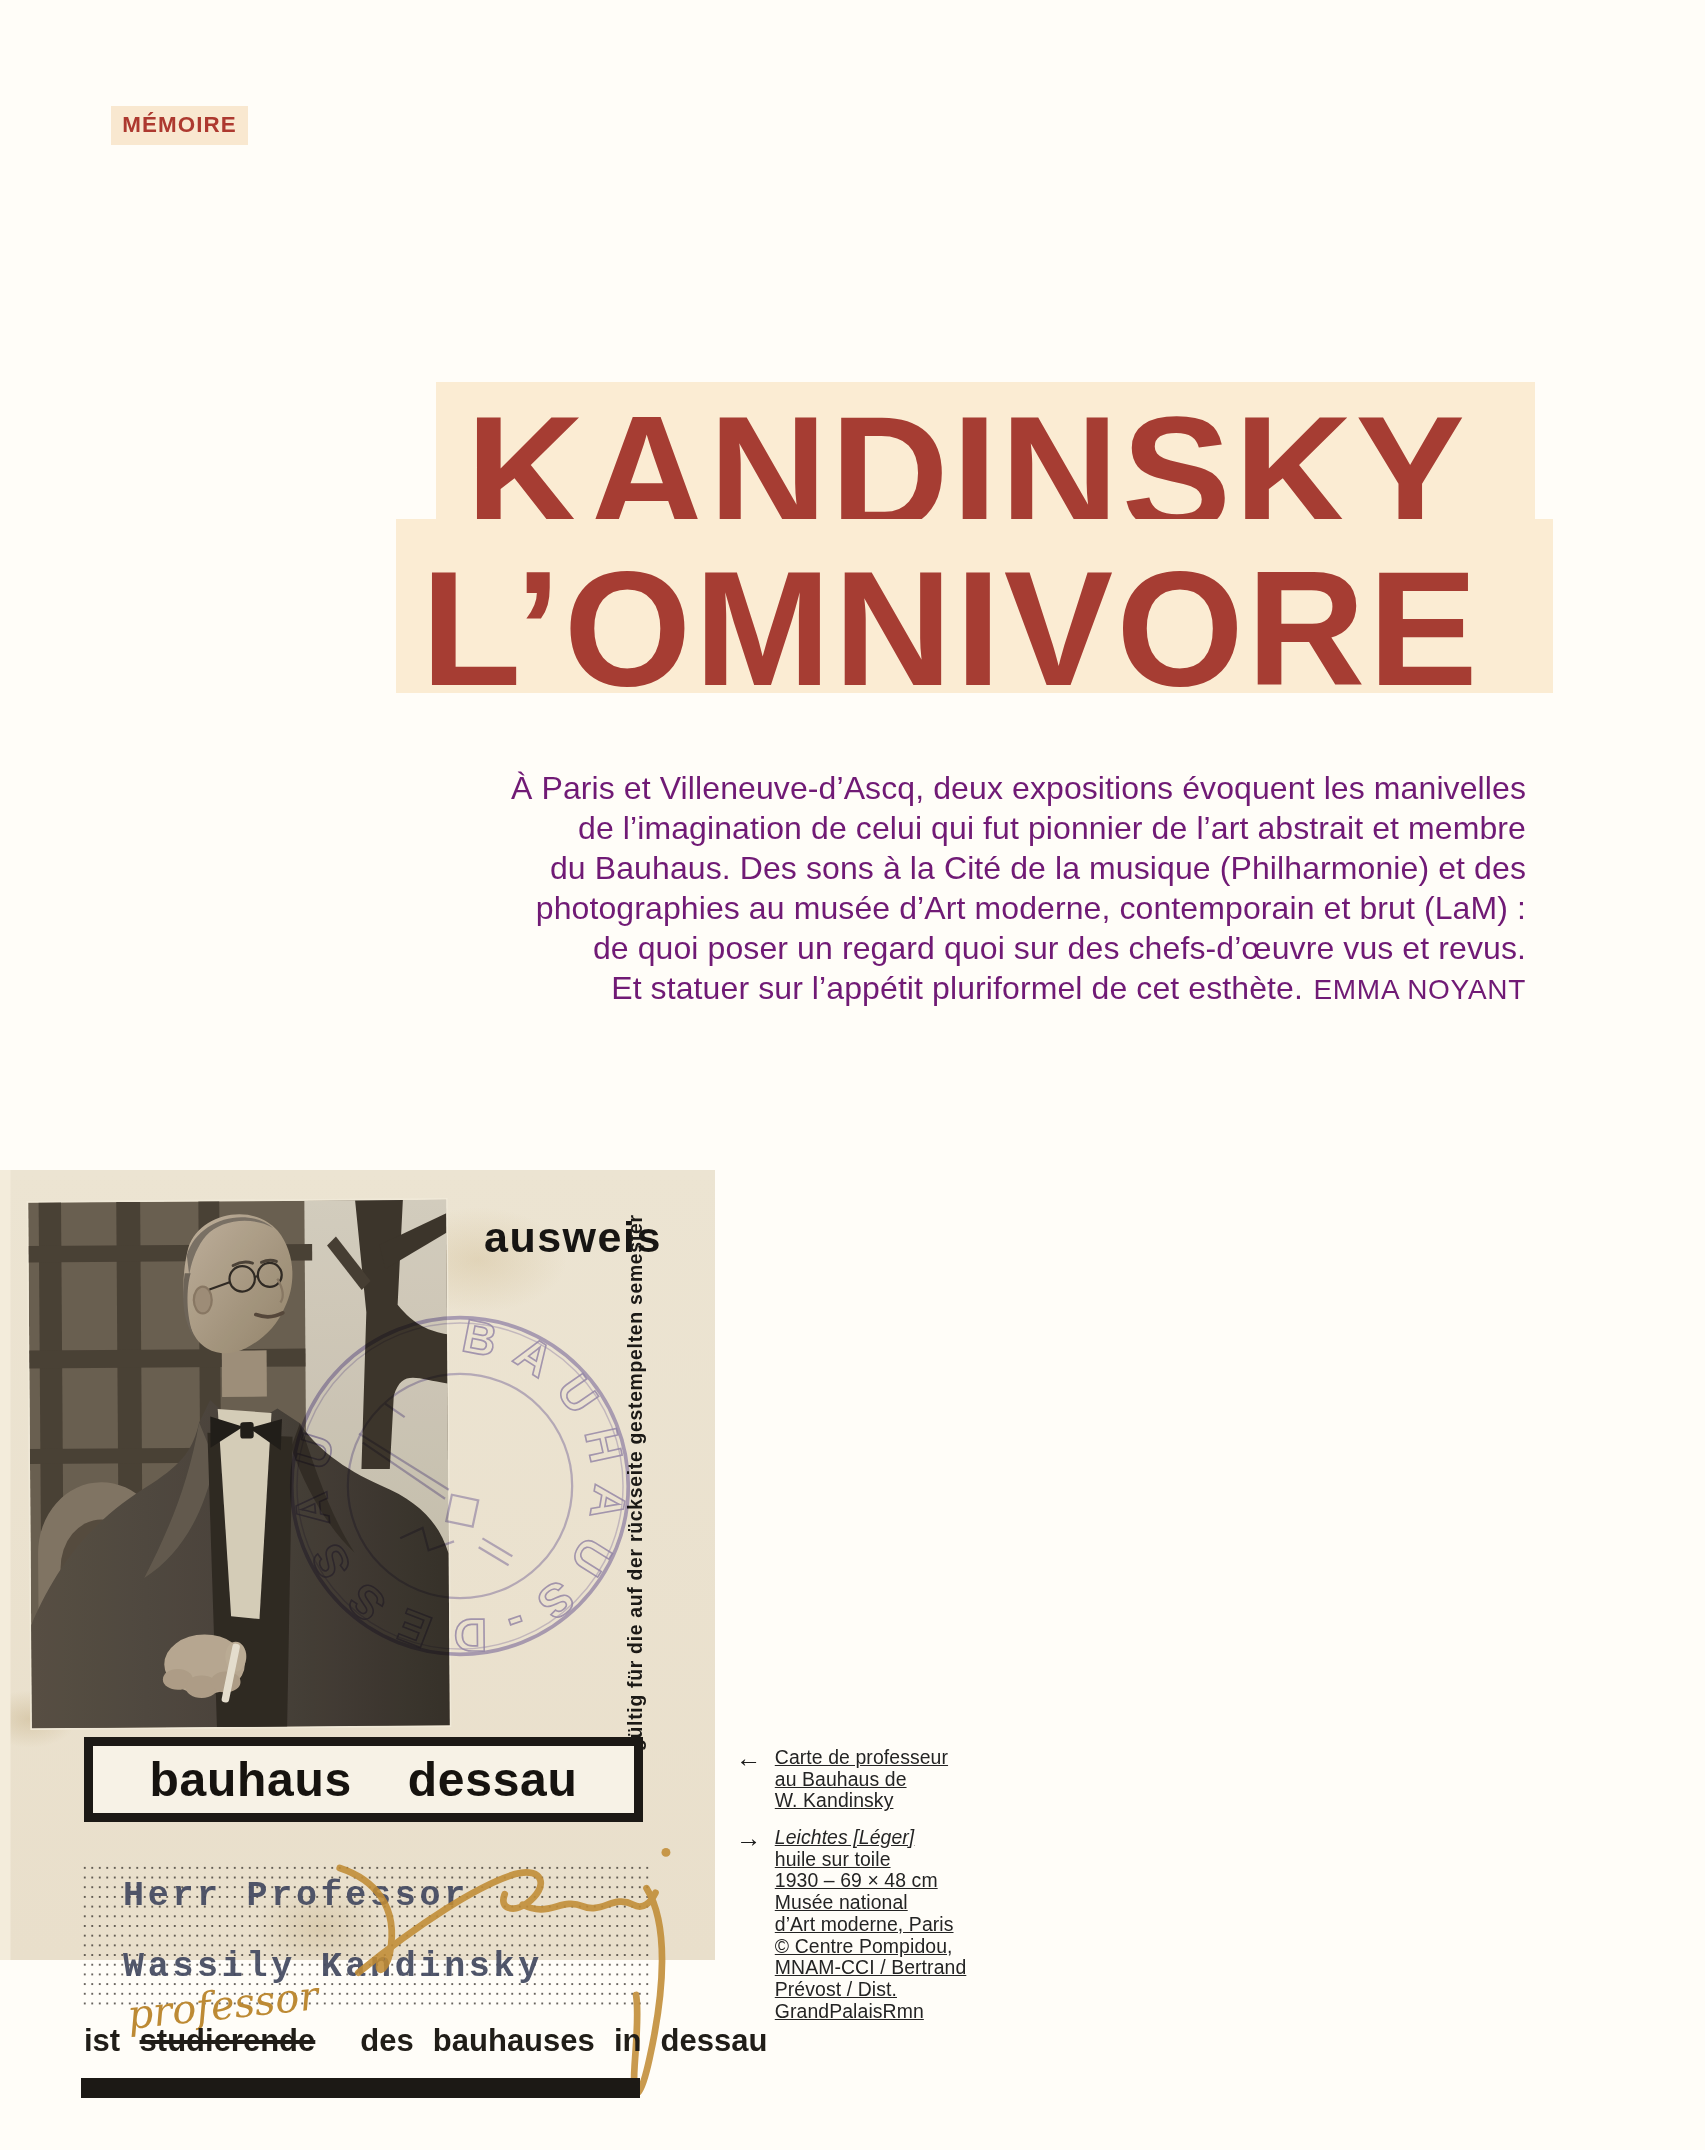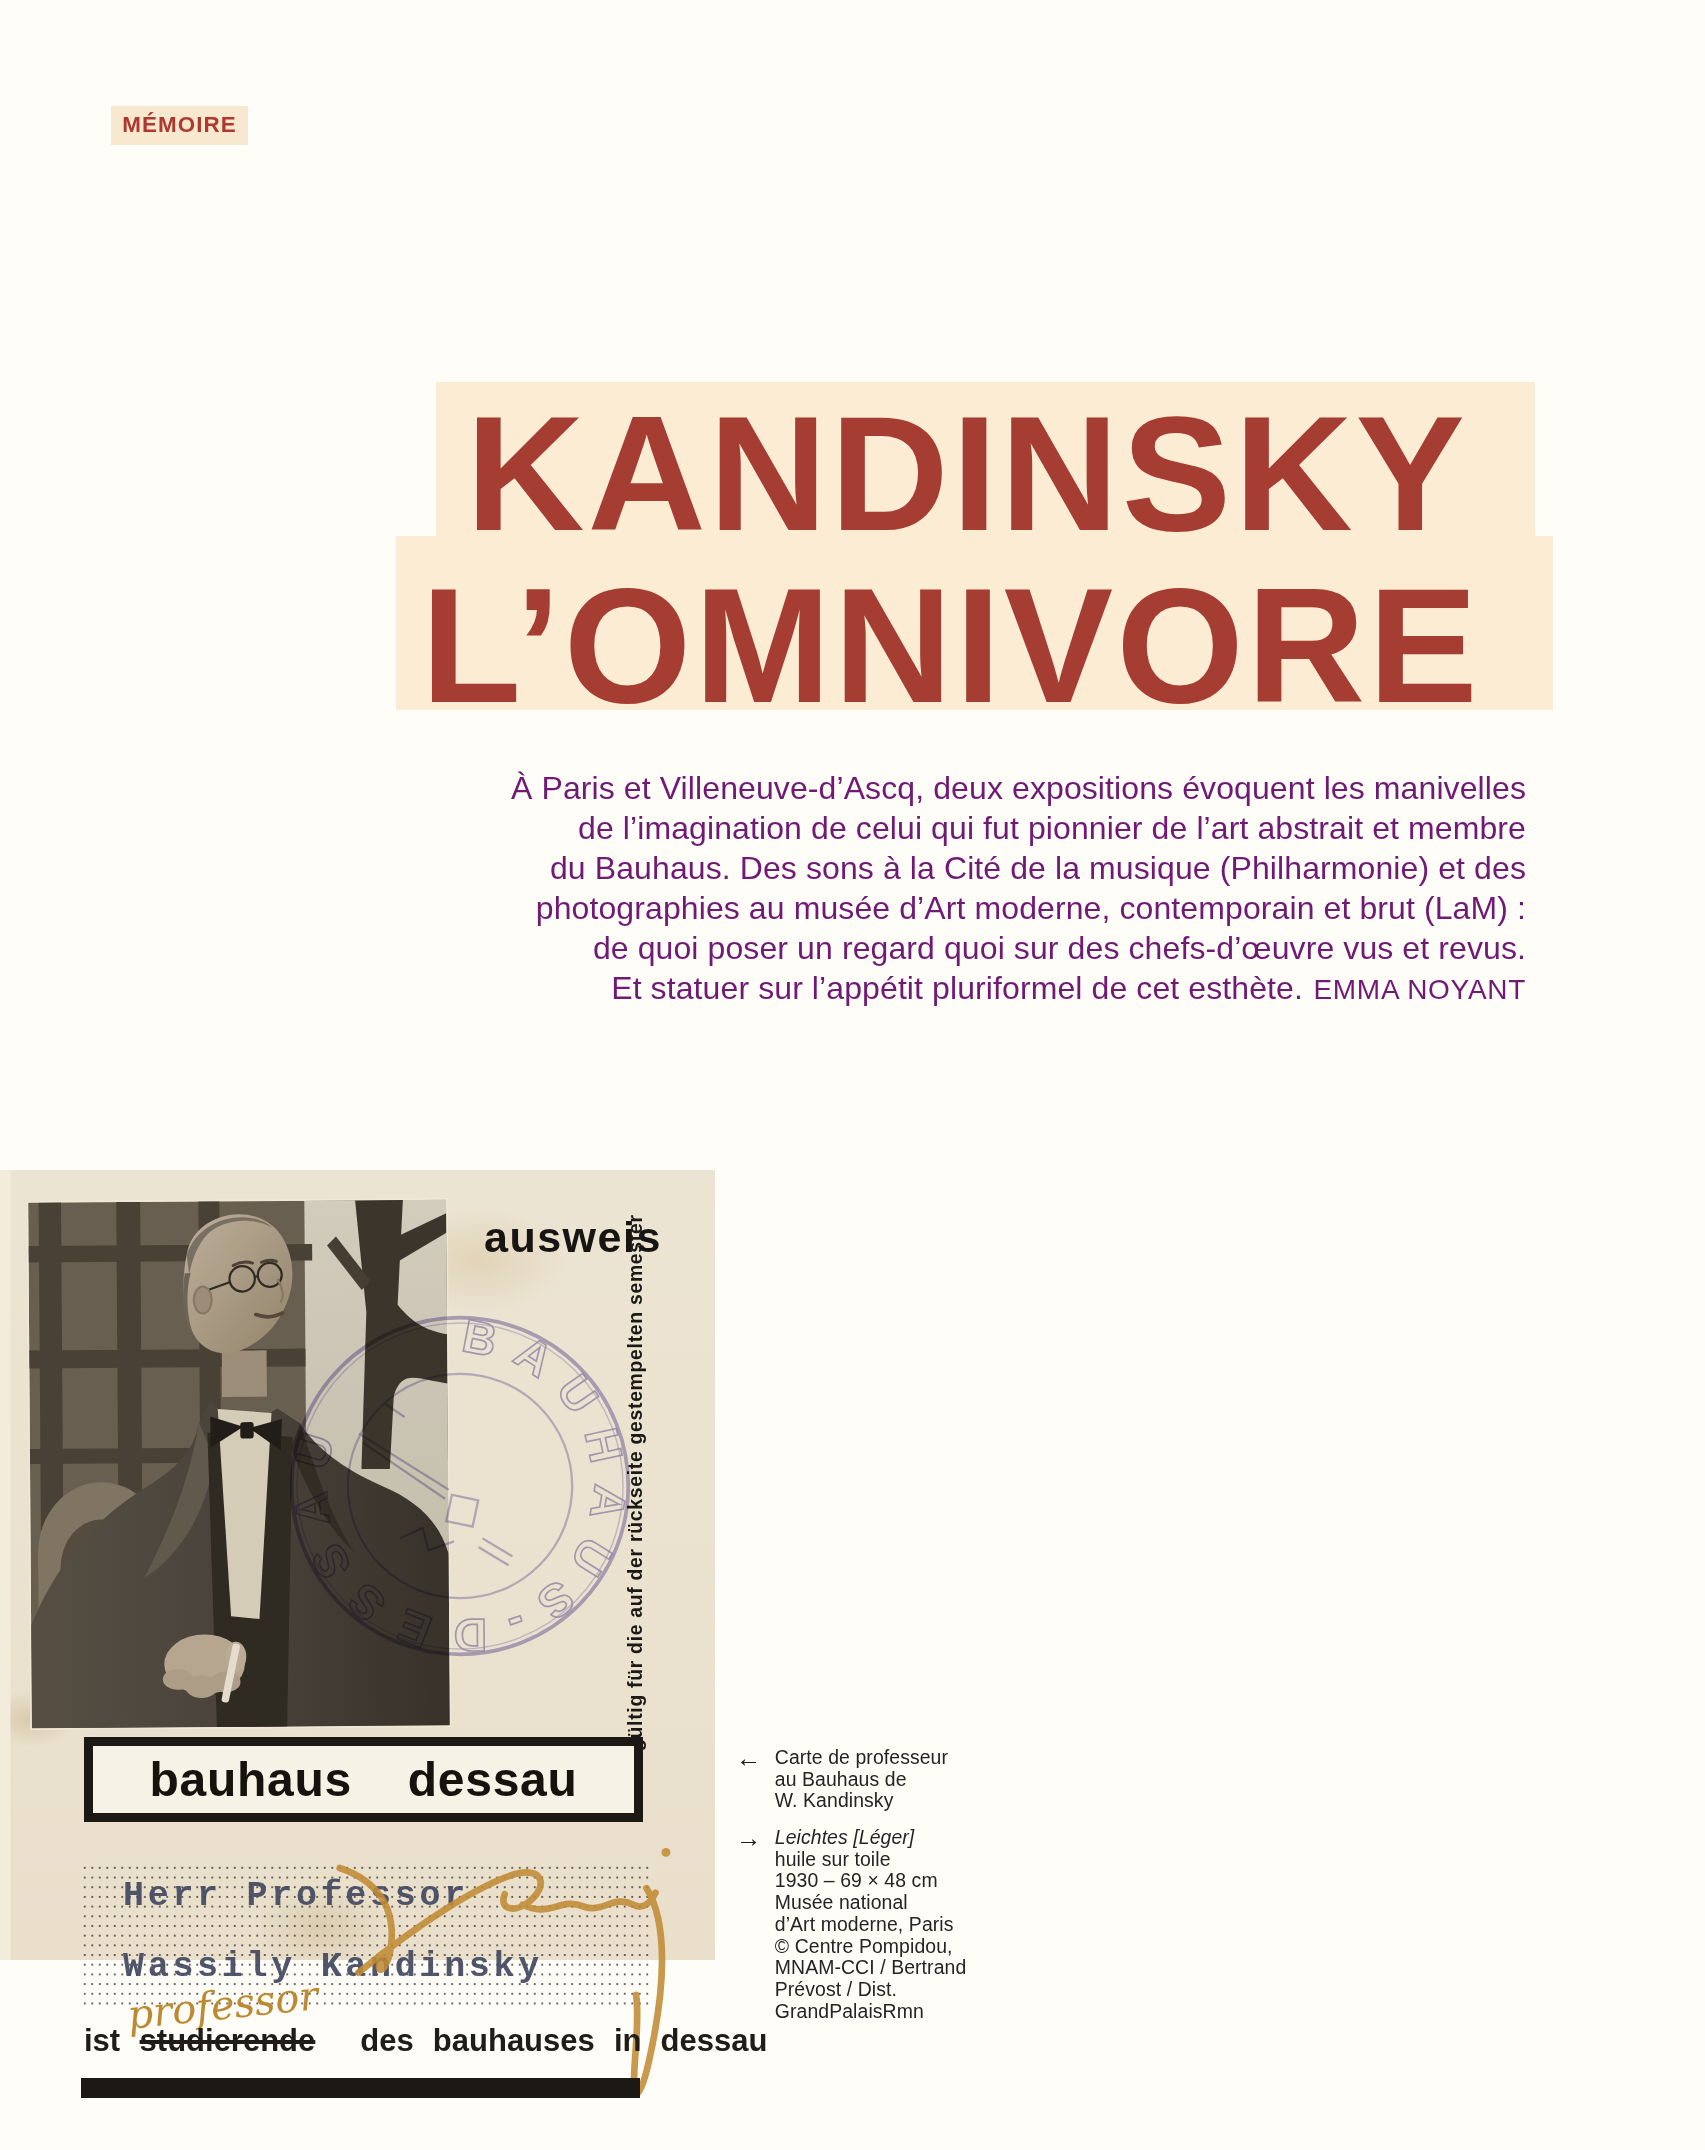--- a/index.html
+++ b/index.html
@@ -6,21 +6,21 @@
   .page{position:relative;width:1706px;height:2151px;background:#fffdf8;overflow:hidden;
         font-family:"Liberation Sans",sans-serif;}
 
   
   .kicker{position:absolute;left:111px;top:106px;background:#f9e8d0;color:#ad392f;
           font-weight:700;font-size:22.4px;letter-spacing:1.1px;padding:6px 11.2px 6.7px;}
 
   
   .tb{position:absolute;background:#fbecd3;}
   .tb1{left:436px;top:382px;width:1099px;height:162px;}
-  .tb2{left:396px;top:536px;width:1157px;height:174px;}
+  .tb2{left:396px;top:519px;width:1157px;height:174px;}
   .title-text{position:absolute;font-weight:700;font-size:164px;line-height:164px;
               letter-spacing:3px;color:#a63d33;white-space:nowrap;}
   .tb1 .title-text{left:30px;top:9.7px;}
   .tb2 .title-text{left:25px;top:28px;}
 
   
   .intro{position:absolute;left:361px;top:768px;width:1165px;text-align:right;
          color:#701a75;font-size:32px;line-height:40px;letter-spacing:0.1px;}
   .intro .byline{font-size:28px;letter-spacing:0.7px;margin-left:10.5px;}
 
@@ -70,21 +70,21 @@
   .bottomline .struck{margin-left:19.4px;text-decoration:line-through;text-decoration-thickness:3.7px;}
   .bottomline .suffix{margin-left:45px;text-align:center;}
 
   .bar{position:absolute;left:81px;top:908px;width:559px;height:20px;background:#1c1915;}
 
   
   .cap{position:absolute;left:736px;width:276px;display:flex;gap:13.4px;}
   .cap1{top:1747px;}
   .cap2{top:1827px;}
   .cap .arrow{font-size:25.4px;line-height:22.4px;color:#1c1c1c;flex:0 0 auto;}
-  .cap .lines{font-size:19.4px;line-height:21.7px;color:#242424;letter-spacing:0.1px;}
+  .cap .lines{font-size:19.4px;line-height:21.7px;color:#242424;letter-spacing:0.1px;text-decoration:underline;}
   .cap .italic{font-style:italic;}
 </style>
 </head>
 <body>
 
 <div class="page">
 
   <div class="kicker">
     <span>MÉMOIRE</span>
   </div>

